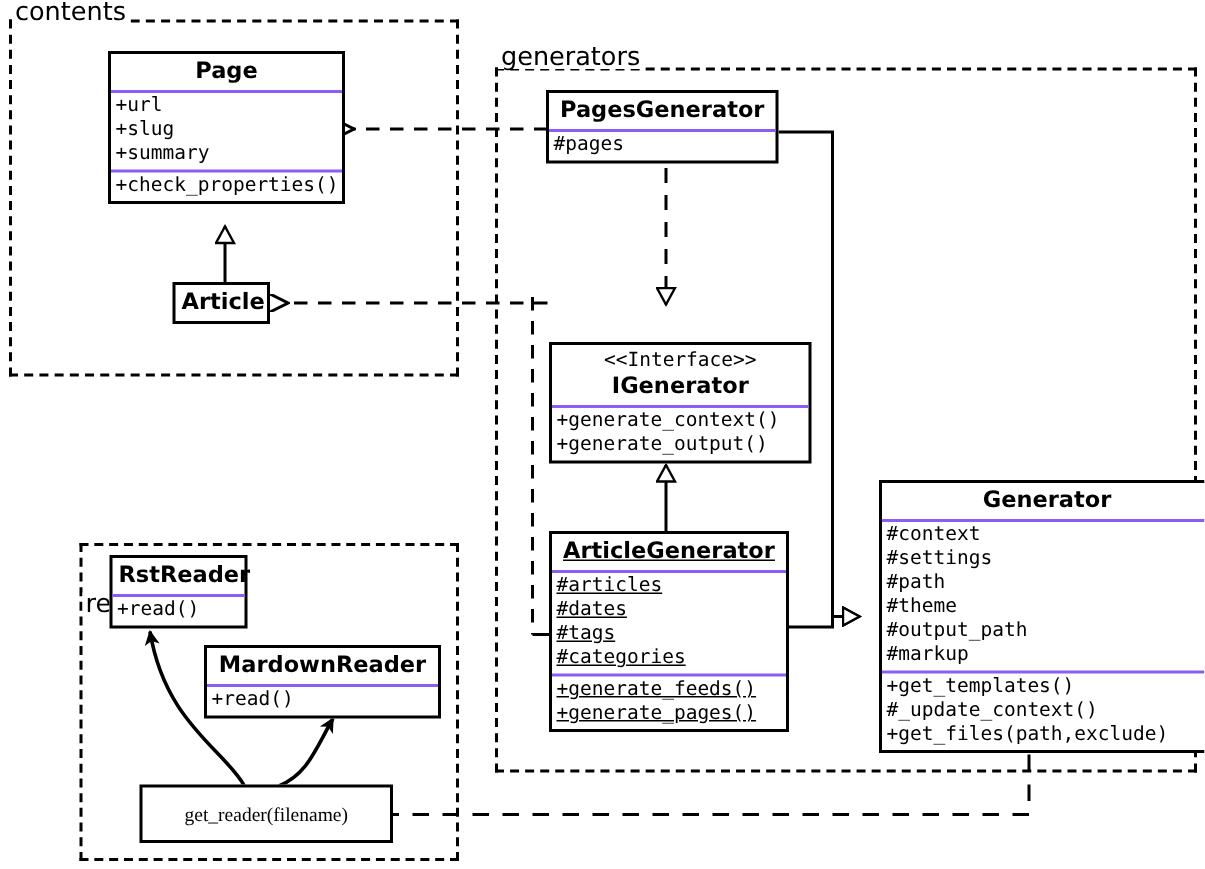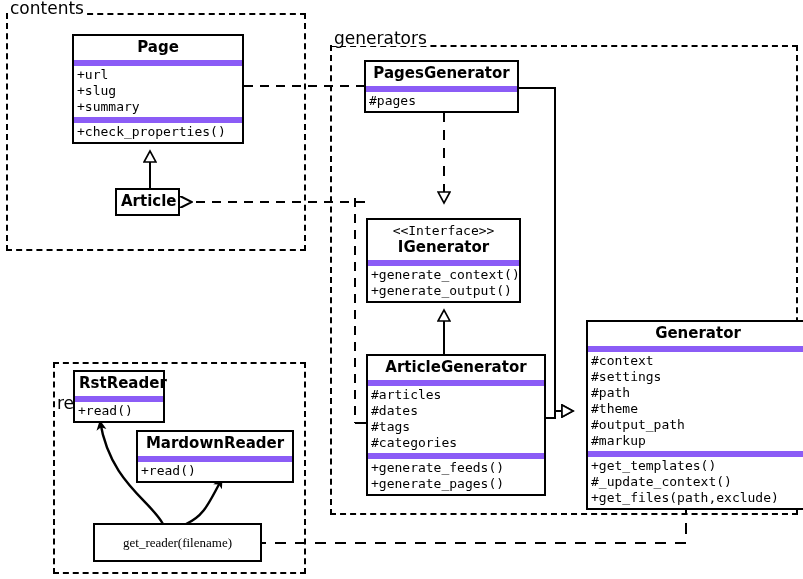--- a/index.html
+++ b/index.html
@@ -61,21 +61,21 @@
   }
   .uml .stereo {
     font-family: "DejaVu Sans Mono", monospace;
     font-weight: normal;
     font-size: 13px;
     text-align: center;
     line-height: 16px;
     display: block;
   }
   .uml .sep {
-    border-top: 6px solid #8b5cf6;
+    border-top: 2px solid #8b5cf6;
   }
   .uml .compartment {
     padding: 1px 2px 2px 3px;
   }
   .uml .member {
     font-family: "DejaVu Sans Mono", monospace;
     font-size: 13px;
     line-height: 16px;
     color: #000;
     white-space: nowrap;
@@ -157,21 +157,21 @@
 
     <g>
       <path d="M163,524 C150,500 110,482 100,421" fill="none" stroke="#000" stroke-width="2.4" marker-end="url(#filledArrow)"></path>
     </g>
 
     <g>
       <path d="M186,524 C205,516 210,500 222,479" fill="none" stroke="#000" stroke-width="2.4" marker-end="url(#filledArrow)"></path>
     </g>
   </svg>
 
-  <div class="uml" style="left:72px; top:34px; width:172px;">
+  <div class="uml" style="left:72px; top:34px; width:158px;">
     <div class="name">Page</div>
     <div class="compartment sep">
       <div class="member">+url</div>
       <div class="member">+slug</div>
       <div class="member">+summary</div>
     </div>
     <div class="compartment sep">
       <div class="member">+check_properties()</div>
     </div>
   </div>
@@ -180,32 +180,32 @@
     <div class="name">Article</div>
   </div>
 
   <div class="uml" style="left:364px; top:60px; width:155px;">
     <div class="name">PagesGenerator</div>
     <div class="compartment sep">
       <div class="member">#pages</div>
     </div>
   </div>
 
-  <div class="uml" style="left:366px; top:218px; width:155px;">
+  <div class="uml" style="left:366px; top:228px; width:175px;">
     <div class="name">
       <span class="stereo">&lt;&lt;Interface&gt;&gt;</span>
       <span>IGenerator</span>
     </div>
     <div class="compartment sep">
       <div class="member">+generate_context()</div>
       <div class="member">+generate_output()</div>
     </div>
   </div>
 
-  <div class="uml" style="left:366px; top:354px; width:180px;">
+  <div class="uml" style="left:366px; top:354px; width:160px;text-decoration:underline;">
     <div class="name">ArticleGenerator</div>
     <div class="compartment sep">
       <div class="member">#articles</div>
       <div class="member">#dates</div>
       <div class="member">#tags</div>
       <div class="member">#categories</div>
     </div>
     <div class="compartment sep">
       <div class="member">+generate_feeds()</div>
       <div class="member">+generate_pages()</div>

